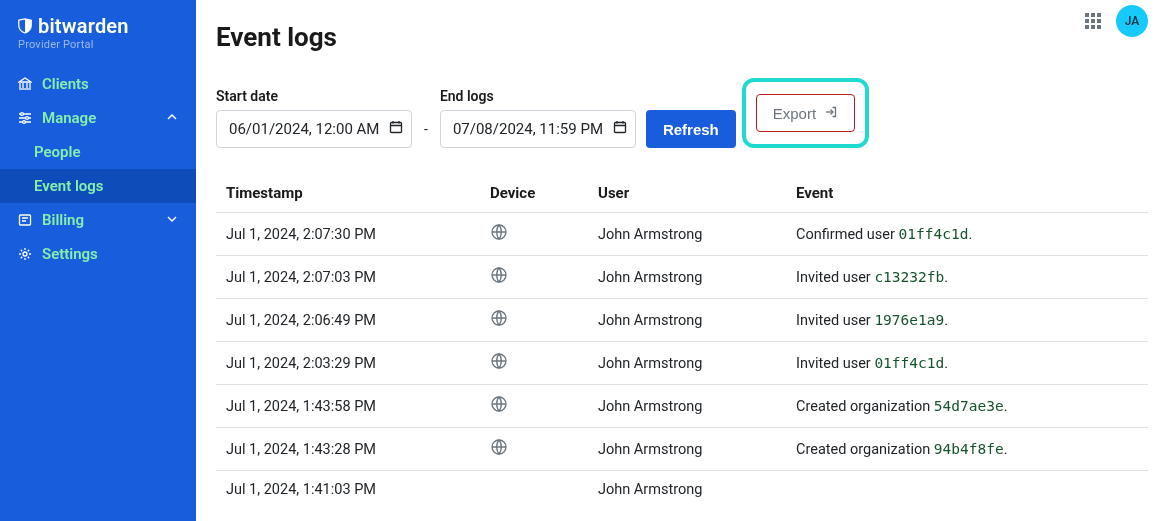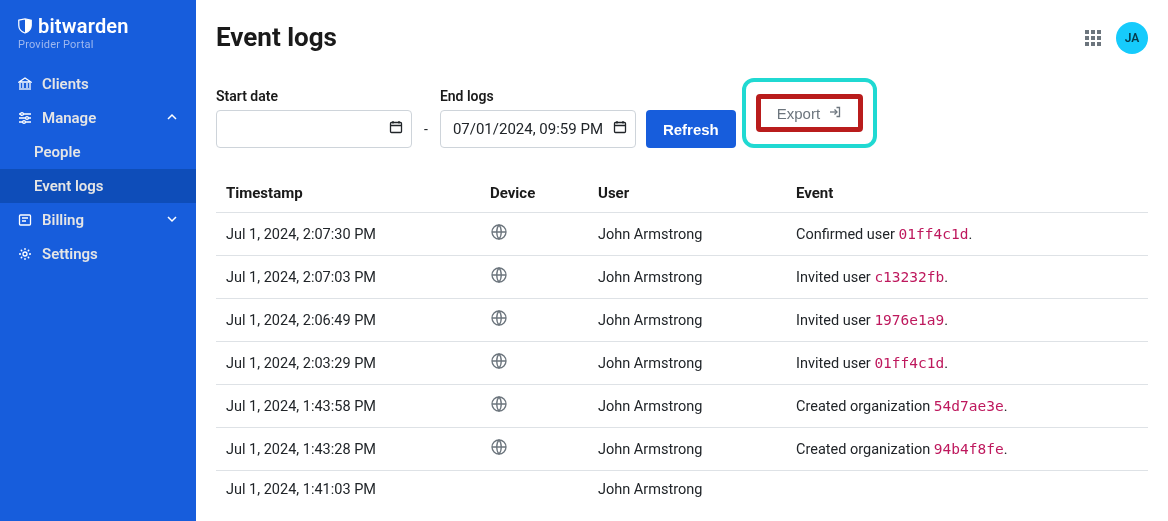--- a/index.html
+++ b/index.html
@@ -48,42 +48,42 @@
     }
     .nav { margin-top: 6px; }
     .nav-item {
       display: flex;
       align-items: center;
       gap: 10px;
       padding: 8px 18px;
       font-size: 15px;
       font-weight: 600;
       cursor: pointer;
-      color: #e5e5e5;
+      color: #86efac;
     }
     .nav-item.sub {
       padding-left: 34px;
       font-weight: 600;
     }
     .nav-item.active {
       background: #0E4DB9;
     }
     .nav-item .chev { margin-left: auto; }
     .nav-icon { width: 14px; height: 14px; display: inline-flex; align-items: center; justify-content: center; }
     .nav-icon svg { display: block; }
     
     .main {
       flex: 1;
       padding: 22px 20px 0 20px;
       position: relative;
       overflow: hidden;
     }
     .top-right {
       position: absolute;
-      top: 22px;
+      top: 5px;
       right: 20px;
       display: flex;
       align-items: center;
       gap: 14px;
     }
     .qr-icon {
       width: 18px; height: 18px; color: #6c757d;
       display:flex; align-items:center; justify-content:center;
       cursor:pointer;
     }
@@ -150,21 +150,21 @@
       cursor: pointer;
       border: 1px solid transparent;
     }
     .btn-primary {
       background: #175DDC;
       color: #fff;
     }
     .btn-outline {
       background: #fff;
       color: #6c757d;
-      border: 5px solid #b91c1c;
+      border: 1px solid #b91c1c;
       font-weight: 400;
     }
     .highlight-box {
       position: relative;
       border: 4px solid #20D9D2;
       border-radius: 12px;
       padding: 12px 10px;
       display: inline-flex;
       align-items: center;
       margin-left: -4px;
@@ -193,21 +193,21 @@
     .col-ts { width: 266px; }
     .col-dev { width: 108px; }
     .col-user { width: 198px; }
     .device-icon {
       width: 18px; height: 18px;
       color: #6c757d;
       display: inline-flex;
     }
     .mono {
       font-family: ui-monospace, SFMono-Regular, Menlo, Monaco, Consolas, monospace;
-      color: #be185d;
+      color: #14532d;
     }
   </style>
 </head>
 <body>
 
 <aside class="sidebar">
   <div class="logo-block">
     <div class="logo-row">
       <span class="nav-icon">
         <svg width="18" height="20" viewBox="0 0 18 20" fill="none">
@@ -299,35 +299,36 @@
       <span>JA</span>
     </div>
   </div>
 
   <h1 class="page-title">Event logs</h1>
 
   <div class="filters">
     <div class="field">
       <label>Start date</label>
       <div class="date-input">
+        <span>06/01/2024, 12:00 AM</span>
         <span class="cal">
           <svg width="14" height="14" viewBox="0 0 14 14" fill="none" stroke="#212529" stroke-width="1.3">
               <rect x="1.5" y="2.5" width="11" height="10" rx="1"></rect>
               <path d="M1.5 5.5 H12.5 M4 1 V3.5 M10 1 V3.5"></path>
             </svg>
         </span>
       </div>
     </div>
 
     <div class="dash">-</div>
 
     <div class="field">
       <label>End logs</label>
       <div class="date-input">
-        <span>07/01/2024, 09:59 PM</span>
+        <span>07/08/2024, 11:59 PM</span>
         <span class="cal">
           <svg width="14" height="14" viewBox="0 0 14 14" fill="none" stroke="#212529" stroke-width="1.3">
               <rect x="1.5" y="2.5" width="11" height="10" rx="1"></rect>
               <path d="M1.5 5.5 H12.5 M4 1 V3.5 M10 1 V3.5"></path>
             </svg>
         </span>
       </div>
     </div>
 
     <button class="btn btn-primary">

